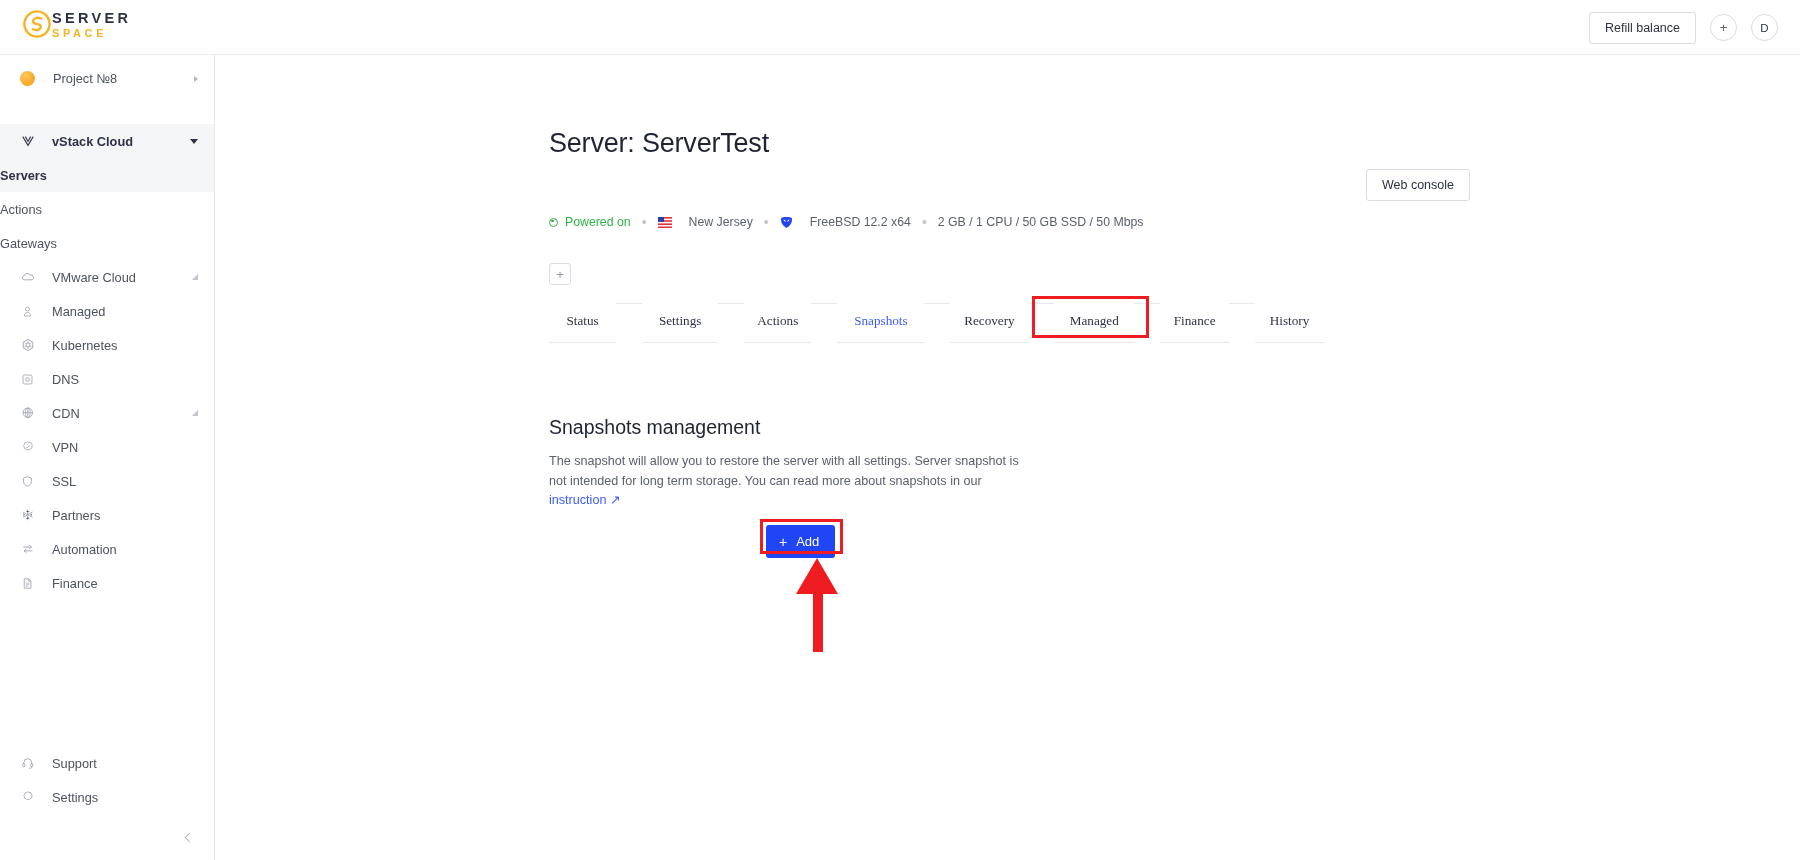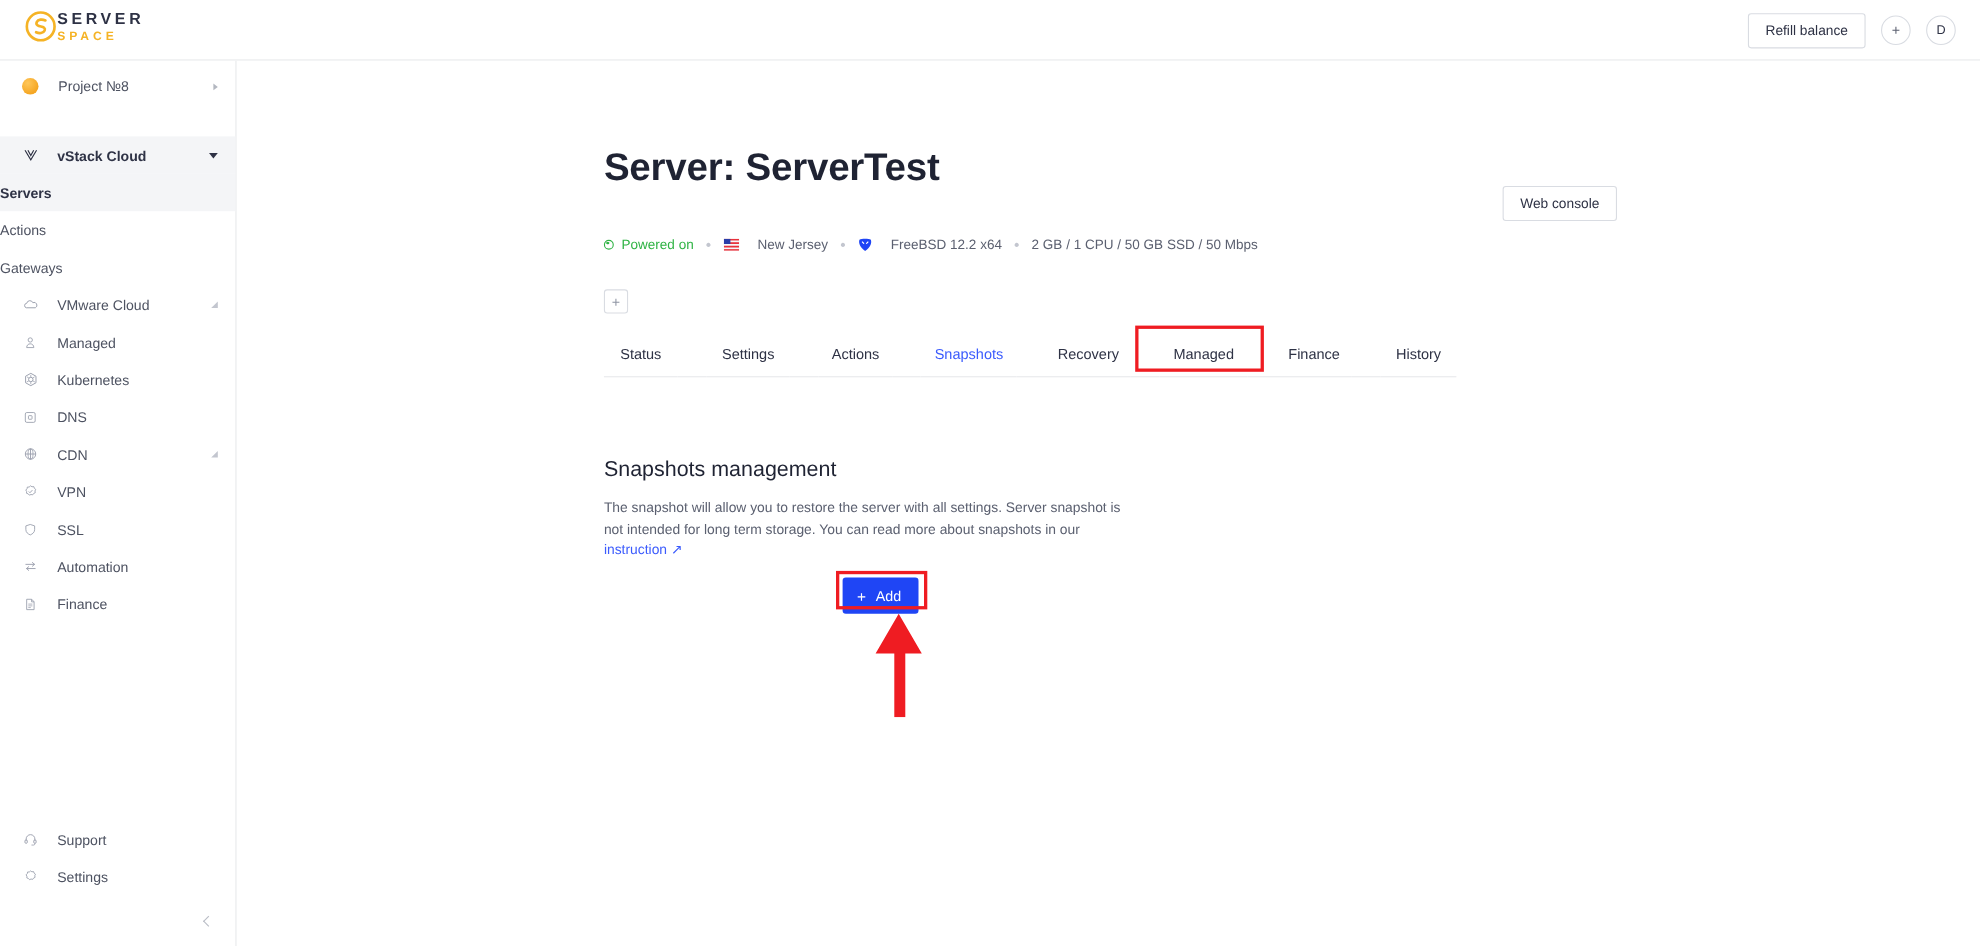--- a/index.html
+++ b/index.html
@@ -141,21 +141,21 @@
 
   
   .main {
     position: absolute; top: 55px; left: 215px;
     width: 1585px; height: 805px;
     background: #ffffff;
     overflow: hidden;
   }
   .page-title {
     position: absolute; left: 334px; top: 55px;
-    font-size: 35px; color: #1f2333; font-weight: bold;
+    font-size: 27px; color: #1f2333; font-weight: normal;
     letter-spacing: -0.2px;
   }
   .web-console {
     position: absolute; right: 330px; top: 114px;
     border: 1px solid #d9dce2; background: #fff;
     border-radius: 3px; font-size: 12.5px; color: #2e3245;
     padding: 8px 15px; cursor: pointer;
     font-family: "Liberation Sans", sans-serif;
   }
   .meta-row {
@@ -184,21 +184,21 @@
     border: 1px solid #d9dce2; border-radius: 3px;
     background: #fff; cursor: pointer;
     display: flex; align-items: center; justify-content: center;
     color: #8f95a3; font-size: 13px; line-height: 1;
   }
 
   
   .tabbar {
     position: absolute; left: 334px; top: 248px;
     width: 775px; height: 40px;
-    display: flex; align-items: flex-end;
+    display: flex; align-items: flex-start; font-family: Liberation Serif, serif;
   }
   .tab {
     font-size: 13.2px; color: #2e3245;
     padding: 10px 0 13px 0;
     cursor: pointer; text-align: center;
     border-bottom: 1px solid #e8e9ec;
     white-space: nowrap;
   }
   .tab.active { color: #3b5bfd; }
   .tab-gap { width: 26px; border-bottom: 1px solid #e8e9ec; flex: 0 0 26px; }
@@ -368,20 +368,32 @@
 
   <div class="nav-item">
     <span class="ico">
       <svg viewBox="0 0 16 16" width="13" height="13">
         <path d="M8 2.2 L12.9 3.8 V8 c0 3 -2.3 4.8 -4.9 5.9 C5.4 12.8 3.1 11 3.1 8 V3.8 z" fill="none" stroke="#9a9fad" stroke-width="1"></path>
       </svg>
     </span>
     <span class="lbl">SSL</span>
   </div>
 
+  <div class="nav-item">
+    <span class="ico">
+      <svg viewBox="0 0 16 16" width="13.5" height="13.5">
+        <g stroke="#9a9fad" stroke-width="1" stroke-linecap="round">
+          <path d="M8 2 V14 M2.8 5 L13.2 11 M2.8 11 L13.2 5"></path>
+          <path d="M6.3 3.6 L8 5 L9.7 3.6 M6.3 12.4 L8 11 L9.7 12.4"></path>
+          <path d="M3.1 7 L4.6 8 L3.1 9 M12.9 7 L11.4 8 L12.9 9"></path>
+        </g>
+      </svg>
+    </span>
+    <span class="lbl">Partners</span>
+  </div>
 
   <div class="nav-item">
     <span class="ico">
       <svg viewBox="0 0 16 16" width="13.5" height="13.5">
         <path d="M3 6 H12 M10 4 L12.4 6 L10 8" fill="none" stroke="#9a9fad" stroke-width="1" stroke-linecap="round"></path>
         <path d="M13 10.5 H4 M6 8.5 L3.6 10.5 L6 12.5" fill="none" stroke="#9a9fad" stroke-width="1" stroke-linecap="round"></path>
       </svg>
     </span>
     <span class="lbl">Automation</span>
   </div>

